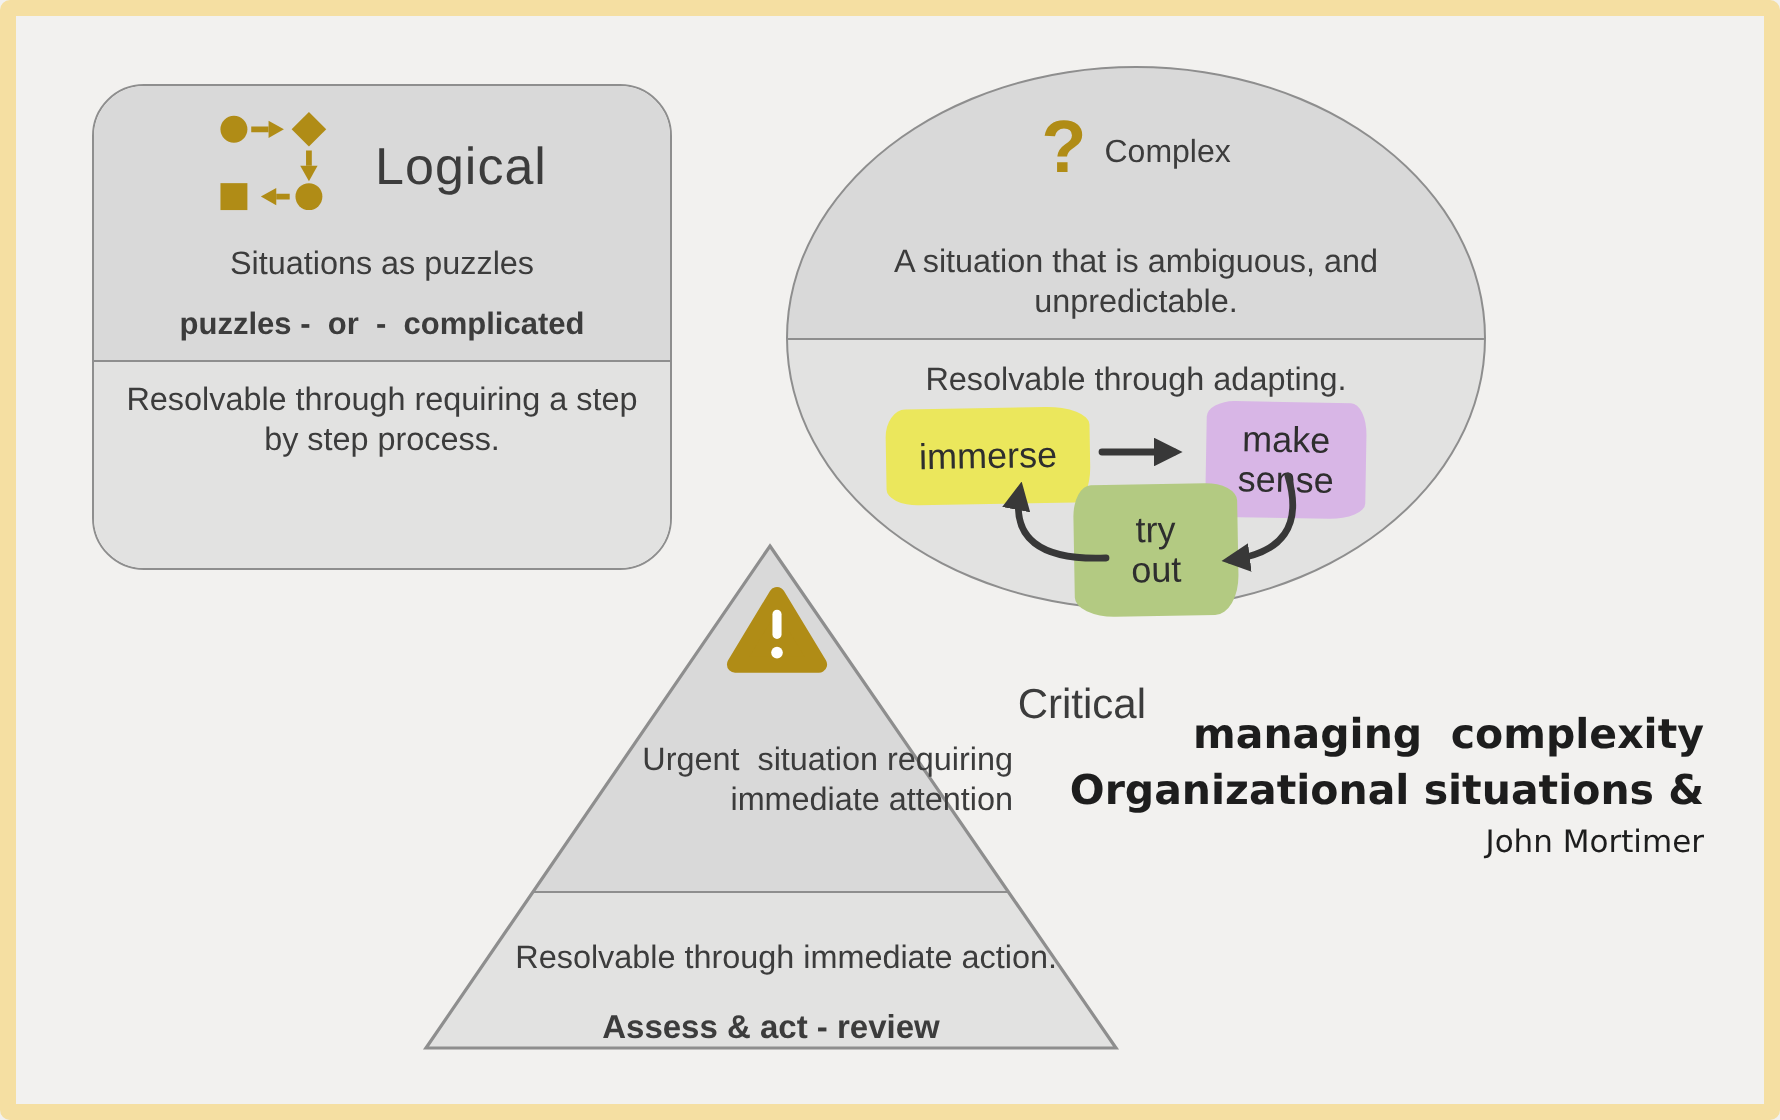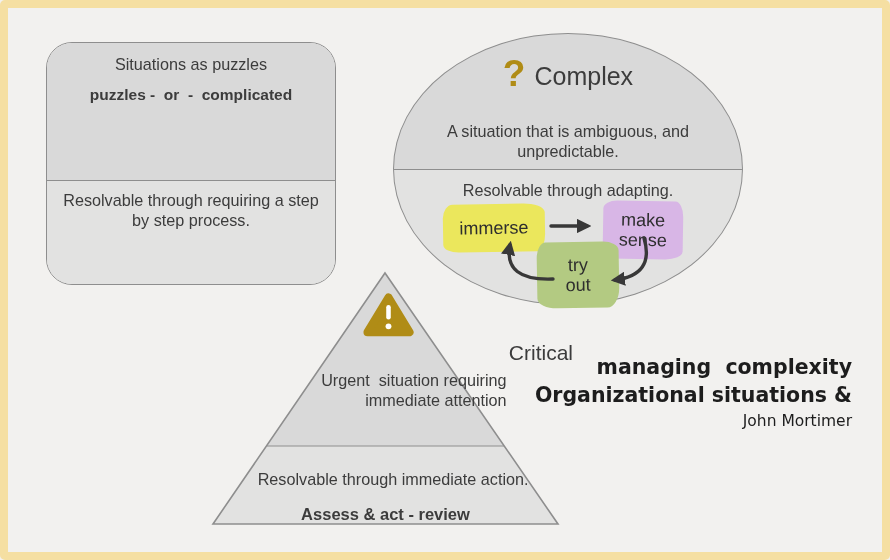--- a/index.html
+++ b/index.html
@@ -33,21 +33,21 @@
   .complex-wrap{position:absolute;left:393px;top:33px;width:350px;height:272px;}
   .complex-ellipse{
     position:absolute;inset:0;border-radius:50%;border:1.5px solid #8e8e8e;box-sizing:border-box;
     background:linear-gradient(to bottom,#d9d9d9 0%,#d9d9d9 50%,#e2e2e1 50%,#e2e2e1 100%);
     overflow:hidden;
   }
   .complex-divider{position:absolute;top:50%;left:0;right:0;border-top:1px solid #8e8e8e;}
   .cx-content{position:absolute;inset:0;text-align:center;}
   .cx-head{display:flex;align-items:center;justify-content:center;gap:9px;margin-top:25px;}
   .cx-qmark{font-size:37px;font-weight:bold;color:#b08c16;line-height:1;position:relative;top:-3px;}
-  .cx-title{font-size:25px;}
+  .cx-title{font-size:16px;}
   .cx-desc{margin-top:26px;width:300px;margin-left:auto;margin-right:auto;}
   .cx-res{position:absolute;top:147px;left:0;width:100%;}
 
   .note{
     position:absolute;display:flex;align-items:center;justify-content:center;
     font-size:18px;color:#2e2e2e;text-align:center;line-height:1.12;
   }
   .note-yellow{
     left:50px;top:171px;width:102px;height:48px;background:#ebe75c;
     border-radius:10px 22px 8px 16px / 14px 9px 18px 8px;transform:rotate(-1deg);
@@ -86,20 +86,37 @@
   .gold-stroke{stroke:#b08c16;}
 </style>
 </head>
 <body>
 
 <div class="frame">
   <div class="frame-border"></div>
 
   <div class="logical">
     <div class="logical-top">
+      <div class="logical-head">
+        <span>
+          <svg width="64" height="50" viewBox="0 0 66 52">
+            <circle class="gold-fill" cx="8" cy="9" r="7"></circle>
+            <line class="gold-stroke" x1="17" y1="9" x2="26" y2="9" stroke-width="3"></line>
+            <polygon class="gold-fill" points="26,4.5 34,9 26,13.5"></polygon>
+            <polygon class="gold-fill" points="47,0 56,9 47,18 38,9"></polygon>
+            <line class="gold-stroke" x1="47" y1="20" x2="47" y2="28" stroke-width="3"></line>
+            <polygon class="gold-fill" points="42.5,28 51.5,28 47,36"></polygon>
+            <circle class="gold-fill" cx="47" cy="44" r="7"></circle>
+            <line class="gold-stroke" x1="37" y1="44" x2="30" y2="44" stroke-width="3"></line>
+            <polygon class="gold-fill" points="30,39.5 22,44 30,48.5"></polygon>
+            <rect class="gold-fill" x="1" y="37" width="14" height="14"></rect>
+          </svg>
+        </span>
+        <span class="logical-title">Logical</span>
+      </div>
       <div class="sub logical-sub">Situations as puzzles</div>
       <div class="bold-line pre">puzzles -  or  -  complicated</div>
     </div>
     <div class="logical-bottom">
       <div class="sub logical-res">Resolvable through requiring a step by step process.</div>
     </div>
   </div>
 
   <div class="complex-wrap">
     <div class="complex-ellipse">

